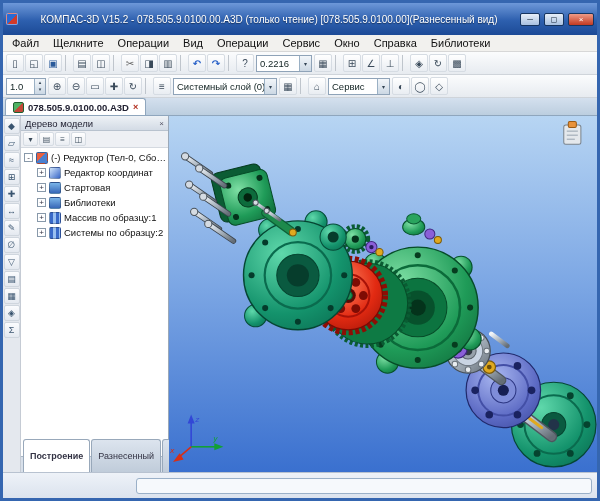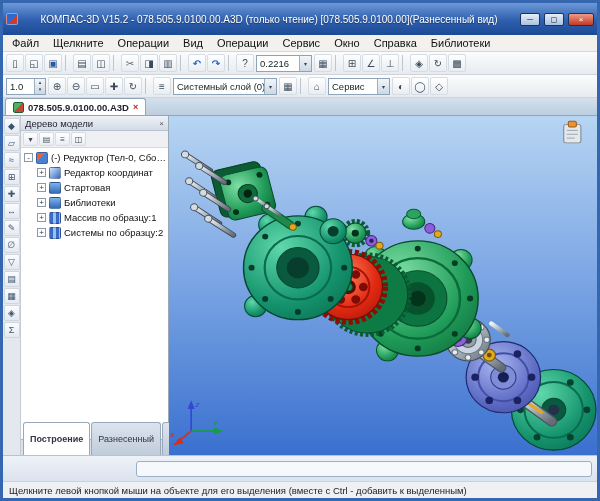--- a/index.html
+++ b/index.html
@@ -491,17 +491,14 @@
           <line x1="395" y1="23" x2="403" y2="23" stroke="#98a4b0" stroke-width="1"></line>
         </g>
       </svg>
     </div>
   </div>
 
   <div class="propbar" data-name="property-bar">
     <div class="prop-field" data-name="property-field"></div>
   </div>
 
-  <div class="statusbar" data-name="statusbar">
-    <span data-name="status-text">Щелкните левой кнопкой мыши на объекте для его выделения (вместе с Ctrl - добавить к выделенным)</span>
-  </div>
 
 </div>
 
 </body></html>

